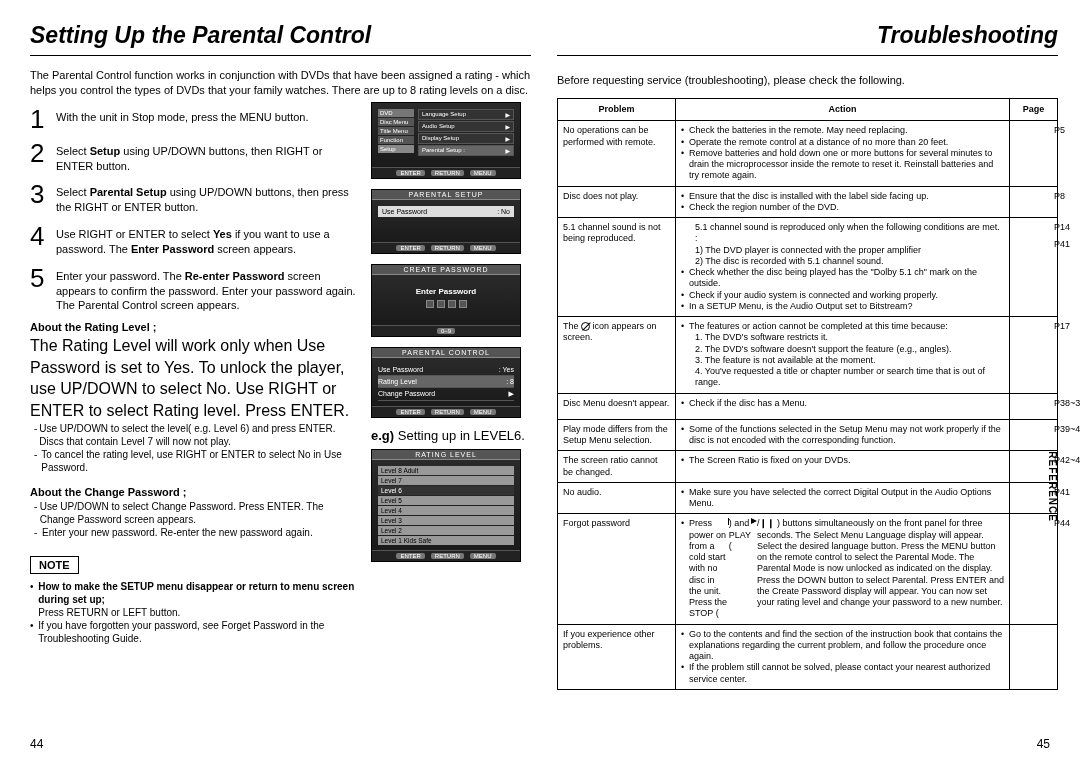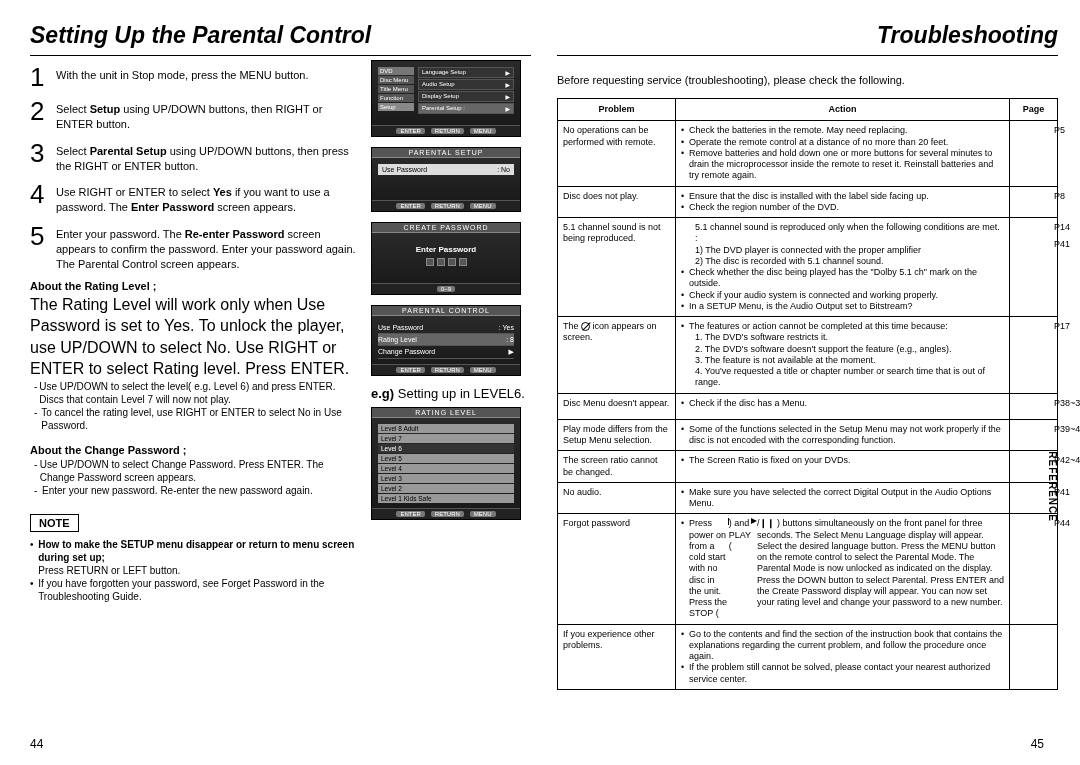--- a/index.html
+++ b/index.html
@@ -64,35 +64,36 @@
   table.ts col.c2 { }
   table.ts col.c3 { width: 48px; }
   .cell-action div { display:flex; }
   .cell-action .blt { width: 8px; flex:none; }
   .cell-pages div { margin-bottom: 6px; padding-left: 39px; }
 
   .side-tab { position: absolute; right: 0; top: 500px; transform: rotate(90deg); transform-origin: right top; font-size: 10px; font-weight: bold; letter-spacing: 1px; }
 
   .pagenum { position: absolute; bottom: 14px; font-size: 12px; }
   .pn-left { left: 30px; text-align: center; }
-  .pn-right { right: 36px; }
+  .pn-right { right: 30px; }
 
   .noic { display:inline-block; width:9px; height:9px; border:1px solid #000; border-radius:50%; position:relative; vertical-align:middle; }
   .noic::after { content:""; position:absolute; left:-1px; top:3px; width:11px; height:1px; background:#000; transform:rotate(-45deg); }
   .sq { display:inline-block; width:7px; height:7px; background:#000; vertical-align:middle; }
   .pl { display:inline-block; width:0; height:0; border-left:6px solid #000; border-top:3.5px solid transparent; border-bottom:3.5px solid transparent; vertical-align:middle; }
 </style>
 </head>
 <body>
 
 <div class="spread">
 
   <div class="page page-left">
     <h1 class="title">Setting Up the Parental Control</h1>
     <div class="rule"></div>
+    <p class="intro">The Parental Control function works in conjunction with DVDs that have been assigned a rating - which helps you control the types of DVDs that your family watches. There are up to 8 rating levels on a disc.</p>
 
     <div class="columns-left">
       <div class="col-text">
         <div class="steps" id="steps">
             <div class="step">
               <div class="num">1</div>
               <div class="step-body">With the unit in Stop mode, press the MENU button.</div>
             </div>
             <div class="step">
               <div class="num">2</div>

